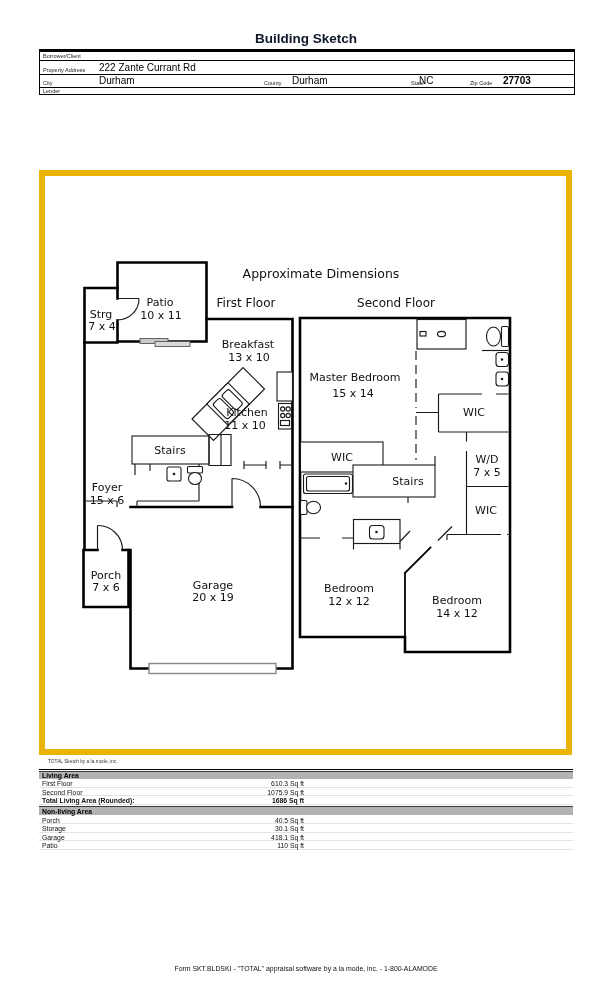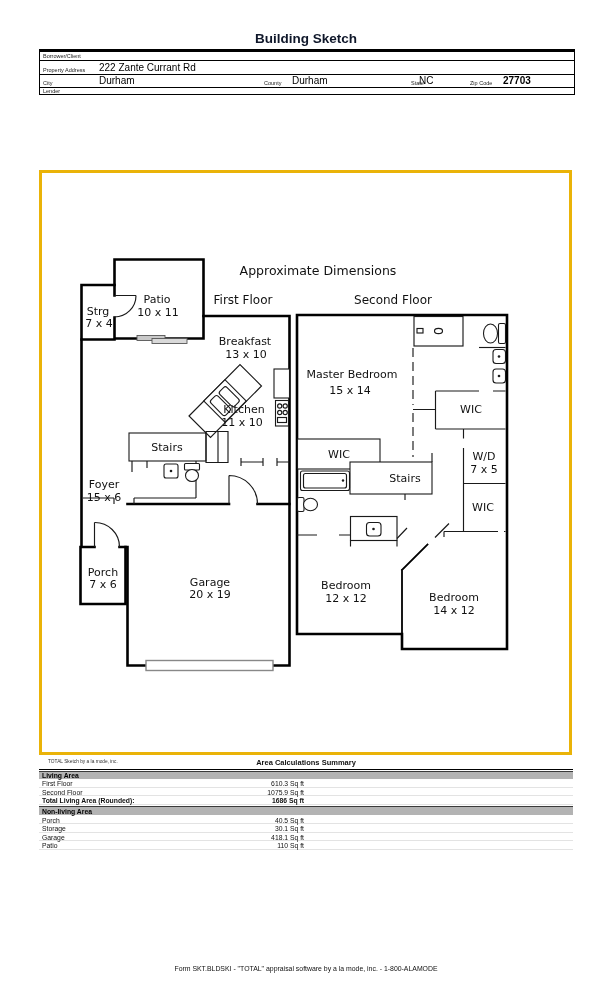--- a/index.html
+++ b/index.html
@@ -8,21 +8,21 @@
   
   .page-title{left:0;top:31px;width:612px;text-align:center;font-size:13.5px;font-weight:bold;color:#0f172a;}
   .title-rule{left:39px;top:48.5px;width:536px;height:2px;background:#000;}
   
   .form-box{left:39px;top:50.5px;width:536px;height:44px;border:1px solid #000;box-sizing:border-box;overflow:hidden;}
   .frow{position:relative;width:100%;}
   .frow.b{border-bottom:1px solid #000;}
   .flabel{position:absolute;bottom:1px;font-size:5.5px;color:#222;white-space:nowrap;}
   .fvalue{position:absolute;bottom:1px;font-size:10px;color:#000;white-space:nowrap;}
   
-  .sketch-box{left:39px;top:170px;width:533px;height:585px;border:3px solid #eab308;box-sizing:border-box;}
+  .sketch-box{left:39px;top:170px;width:533px;height:585px;border:6px solid #eab308;box-sizing:border-box;}
   .plan-text{font-family:"DejaVu Sans",sans-serif;fill:#111;text-anchor:middle;}
   .t11{font-size:11px;}
   .t12{font-size:12px;}
   .t12h{font-size:12.5px;}
   .w2{stroke:#000;stroke-width:2.6;fill:none;stroke-linecap:square;}
   .w18{stroke:#000;stroke-width:1.8;fill:none;stroke-linecap:square;}
   .w1{stroke:#1a1a1a;stroke-width:1.15;fill:none;}
   .w1d{stroke:#1a1a1a;stroke-width:1.15;fill:none;stroke-dasharray:9 5;}
   .fx{stroke:#1a1a1a;stroke-width:1.1;fill:#fff;}
   .dot{fill:#1a1a1a;}
@@ -199,21 +199,20 @@
     <text class="plan-text t11" x="345" y="588">Bedroom</text>
     <text class="plan-text t11" x="345" y="601">12 x 12</text>
     <text class="plan-text t11" x="453" y="600">Bedroom</text>
     <text class="plan-text t11" x="453" y="613">14 x 12</text>
   </g>
 </svg>
 </div>
 
 <div class="abs summary">
   <div class="abs attr-note">TOTAL Sketch by a la mode, inc.</div>
-  <div class="abs sum-title">Area Calculations Summary</div>
   <div class="abs sum-rule"></div>
 
   <div class="abs band" style="top:15.5px;">
     <span>Living Area</span>
   </div>
   <div class="abs srow" style="top:24px;">
     <span class="sl">First Floor</span>
     <span class="sv">610.3 Sq ft</span>
   </div>
   <div class="abs srow" style="top:32.5px;">

